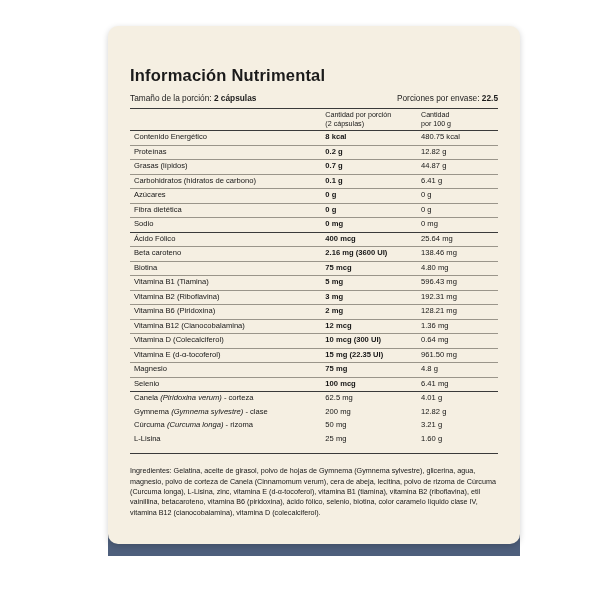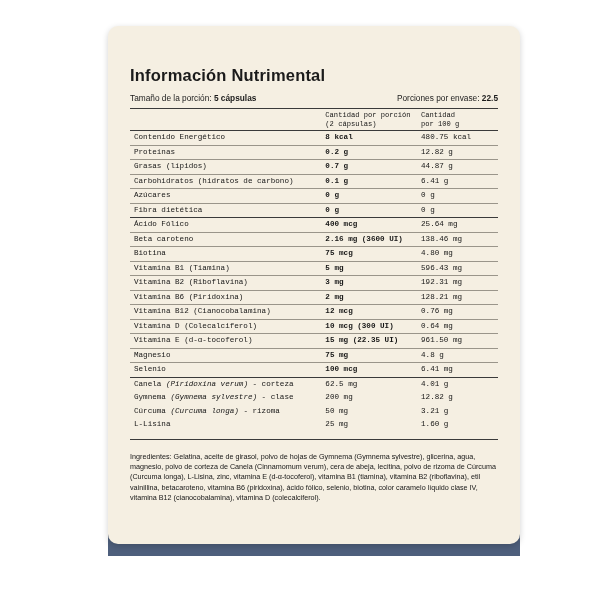--- a/index.html
+++ b/index.html
@@ -97,21 +97,20 @@
     padding-bottom: 5px;
   }
   .serving-row .b { font-weight: bold; }
   .serving-left, .serving-right { white-space: nowrap; }
 
   table.nutri {
     width: 100%;
     border-collapse: collapse;
     font-size: 7.6px;
     color: #161616;
-    font-family: Liberation Mono, monospace;
   }
   table.nutri td {
     padding: 2.4px 3px 2.4px 4px;
     vertical-align: middle;
     line-height: 1.15;
   }
   .col-name { width: 52%; }
   .col-a { width: 26%; }
   .col-b { width: 22%; }
 
@@ -154,21 +153,21 @@
   <div class="backdrop-white-right"></div>
 
   <div class="label-panel">
     <div class="label-inner">
 
       <div class="panel-title">Información Nutrimental</div>
 
       <div class="serving-row">
         <div class="serving-left">
           <span>Tamaño de la porción:</span>
-          <span class="b">5 cápsulas</span>
+          <span class="b">2 cápsulas</span>
         </div>
         <div class="serving-right">
           <span>Porciones por envase:</span>
           <span class="b">22.5</span>
         </div>
       </div>
 
       <table class="nutri">
         <colgroup>
           <col class="col-name">
@@ -211,20 +210,25 @@
           <tr class="rule-thin">
             <td>Azúcares</td>
             <td class="amt">0 g</td>
             <td>0 g</td>
           </tr>
           <tr class="rule-thin">
             <td>Fibra dietética</td>
             <td class="amt">0 g</td>
             <td>0 g</td>
           </tr>
+          <tr class="rule-thin">
+            <td>Sodio</td>
+            <td class="amt">0 mg</td>
+            <td>0 mg</td>
+          </tr>
 
           <tr class="rule-mid">
             <td>Ácido Fólico</td>
             <td class="amt">400 mcg</td>
             <td>25.64 mg</td>
           </tr>
           <tr class="rule-thin">
             <td>Beta caroteno</td>
             <td class="amt">2.16 mg (3600 UI)</td>
             <td>138.46 mg</td>
@@ -245,21 +249,21 @@
             <td>192.31 mg</td>
           </tr>
           <tr class="rule-thin">
             <td>Vitamina B6 (Piridoxina)</td>
             <td class="amt">2 mg</td>
             <td>128.21 mg</td>
           </tr>
           <tr class="rule-thin">
             <td>Vitamina B12 (Cianocobalamina)</td>
             <td class="amt">12 mcg</td>
-            <td>0.76 mg</td>
+            <td>1.36 mg</td>
           </tr>
           <tr class="rule-thin">
             <td>Vitamina D (Colecalciferol)</td>
             <td class="amt">10 mcg (300 UI)</td>
             <td>0.64 mg</td>
           </tr>
           <tr class="rule-thin">
             <td>Vitamina E (d-α-tocoferol)</td>
             <td class="amt">15 mg (22.35 UI)</td>
             <td>961.50 mg</td>

